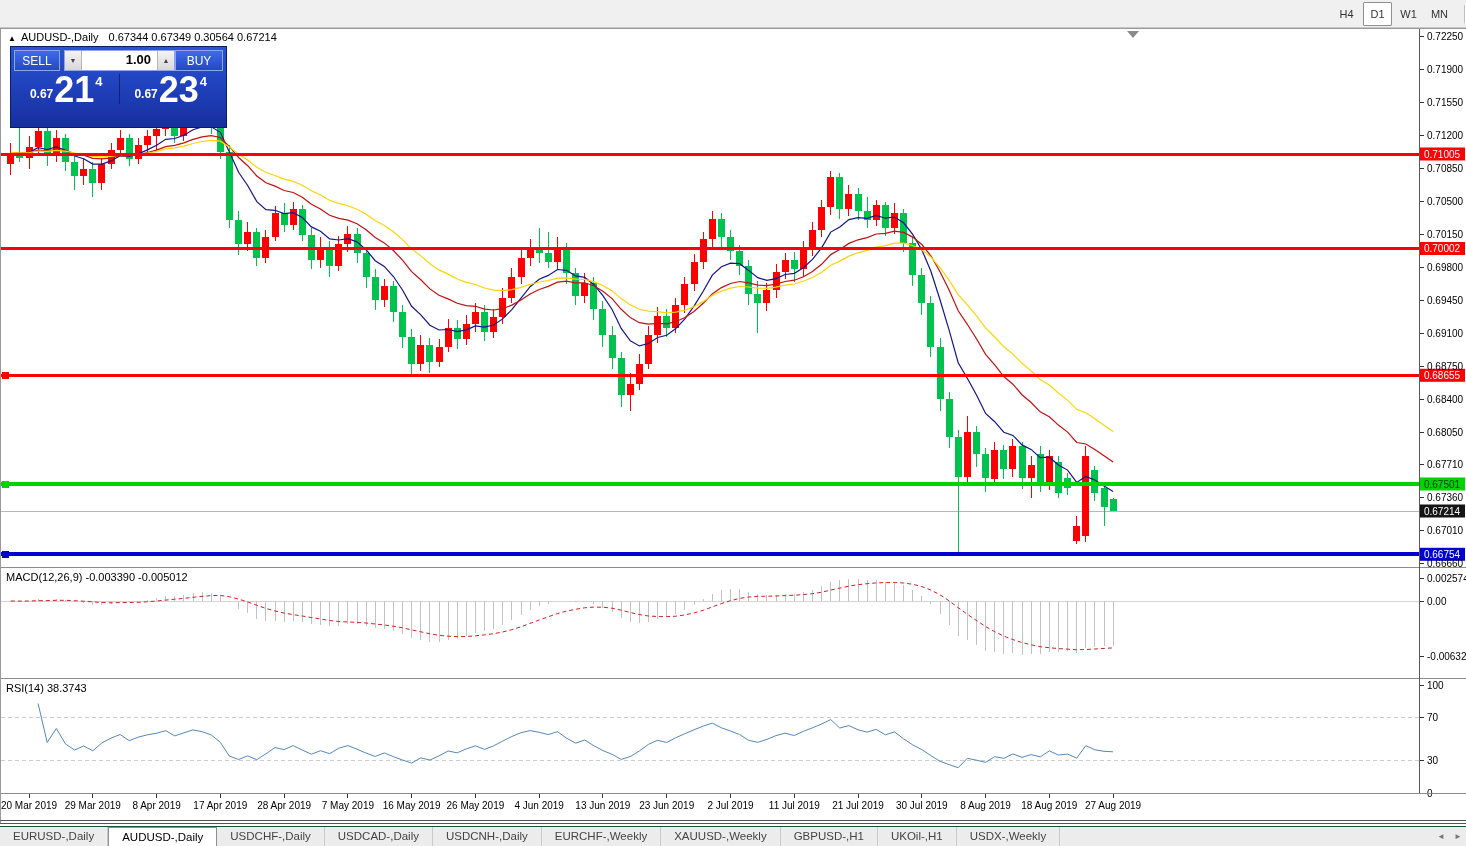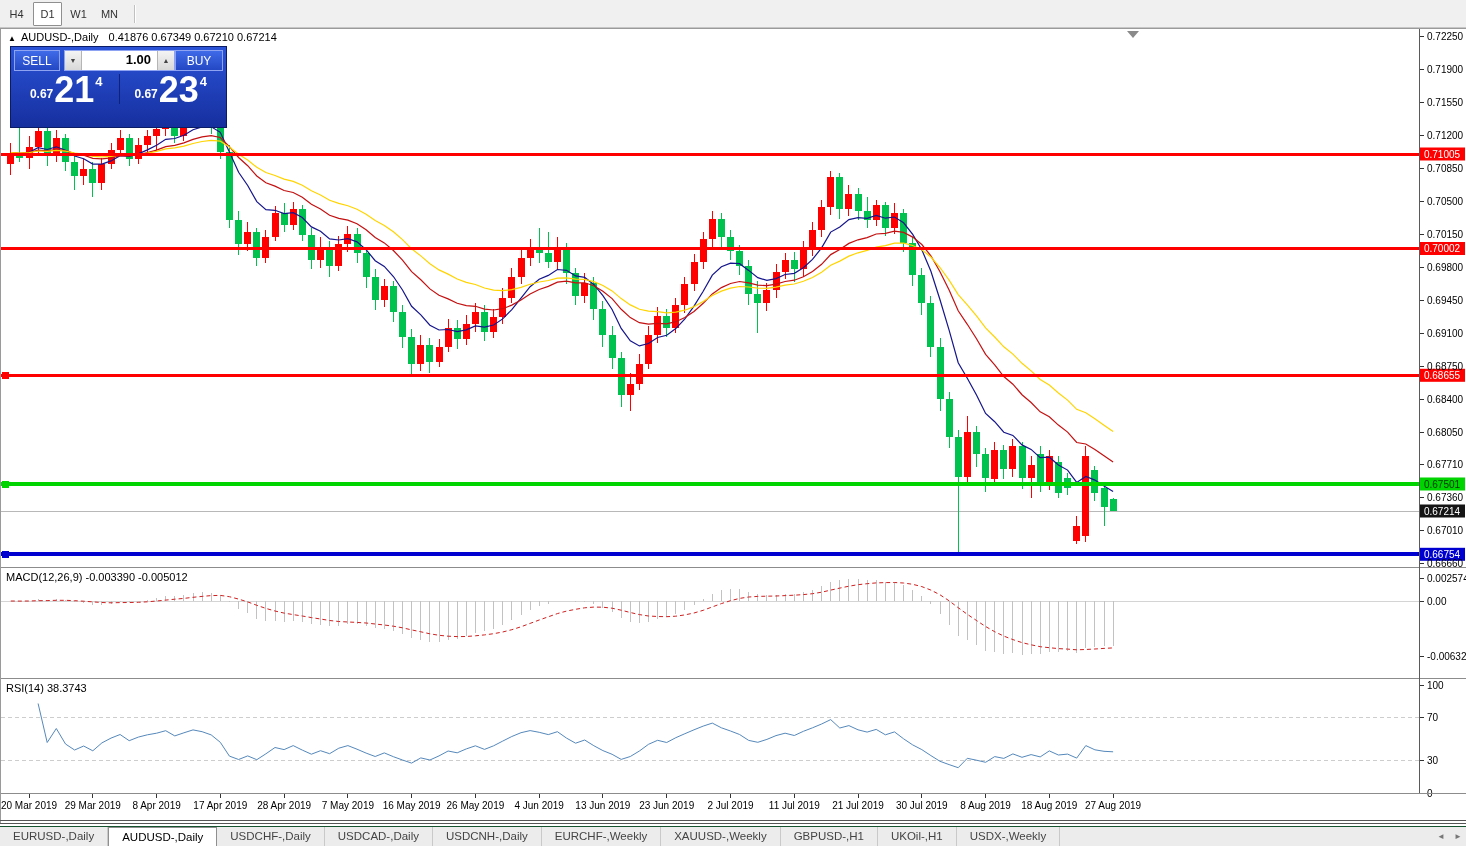--- a/index.html
+++ b/index.html
@@ -1,19 +1,19 @@
 <!DOCTYPE html>
 <html><head>
 <meta charset="utf-8">
 <style>
   html,body{margin:0;padding:0;background:#f0f0f0;width:1466px;height:846px;overflow:hidden;
     font-family:"Liberation Sans",sans-serif;-webkit-font-smoothing:antialiased;}
   
   .toolbar{position:absolute;left:0;top:0;width:1466px;height:28px;background:#f0f0f0;
-    border-bottom:1px solid #c6c6c6;display:flex;align-items:center;padding-left:2px;box-sizing:border-box;}
+    border-bottom:1px solid #c6c6c6;display:flex;align-items:center;padding-left:2px;box-sizing:border-box;justify-content:flex-end;}
   .tf-btn{width:27px;height:22px;line-height:22px;text-align:center;font-size:11px;color:#333;
     margin-right:2px;border:1px solid transparent;border-radius:1px;cursor:default;}
   .tf-btn.active{background:#ffffff;border:1px solid #8f8f8f;}
   .toolbar-sep{width:1px;height:18px;background:#c0c0c0;border-right:1px solid #fff;margin-left:8px;}
   
   .chart-region{position:absolute;left:0;top:28px;width:1466px;height:798px;background:#fff;}
   .chart-region svg{position:absolute;left:0;top:0;}
   .chart-title{position:absolute;left:8px;top:3px;font-size:11px;color:#000;z-index:5;}
   .chart-title .arr{font-size:8px;margin-right:5px;}
   .chart-title .sym{margin-right:10px;}
@@ -562,21 +562,21 @@
       <line x1="0" y1="765.5" x2="1466" y2="765.5" stroke="#8c8c8c" shape-rendering="crispEdges"></line>
       <line x1="1419.5" y1="0" x2="1419.5" y2="765" stroke="#5a5a5a" shape-rendering="crispEdges"></line>
       <line x1="0.5" y1="0" x2="0.5" y2="796" stroke="#9a9a9a" shape-rendering="crispEdges"></line>
       <line x1="0" y1="0.5" x2="1466" y2="0.5" stroke="#9a9a9a" shape-rendering="crispEdges"></line>
       <line x1="0" y1="792.5" x2="1466" y2="792.5" stroke="#555" shape-rendering="crispEdges"></line>
       <line x1="0" y1="795.5" x2="1466" y2="795.5" stroke="#555" shape-rendering="crispEdges"></line>
       <polygon points="1127,3 1139,3 1133,10" fill="#8a8a8a"></polygon>
     </svg>
 
   <div class="chart-title">
-    <span class="arr">▲</span><span class="sym">AUDUSD-,Daily</span><span>0.41876 0.67349 0.67210 0.67214</span>
+    <span class="arr">▲</span><span class="sym">AUDUSD-,Daily</span><span>0.67344 0.67349 0.30564 0.67214</span>
   </div>
 
   <div class="trade-panel">
     <div class="tp-row1">
       <div class="tp-btn tp-sell">SELL</div>
       <div class="tp-spin">
         <div class="tp-spin-btn">▼</div>
         <div class="tp-vol">1.00</div>
         <div class="tp-spin-btn up">▲</div>
       </div>

